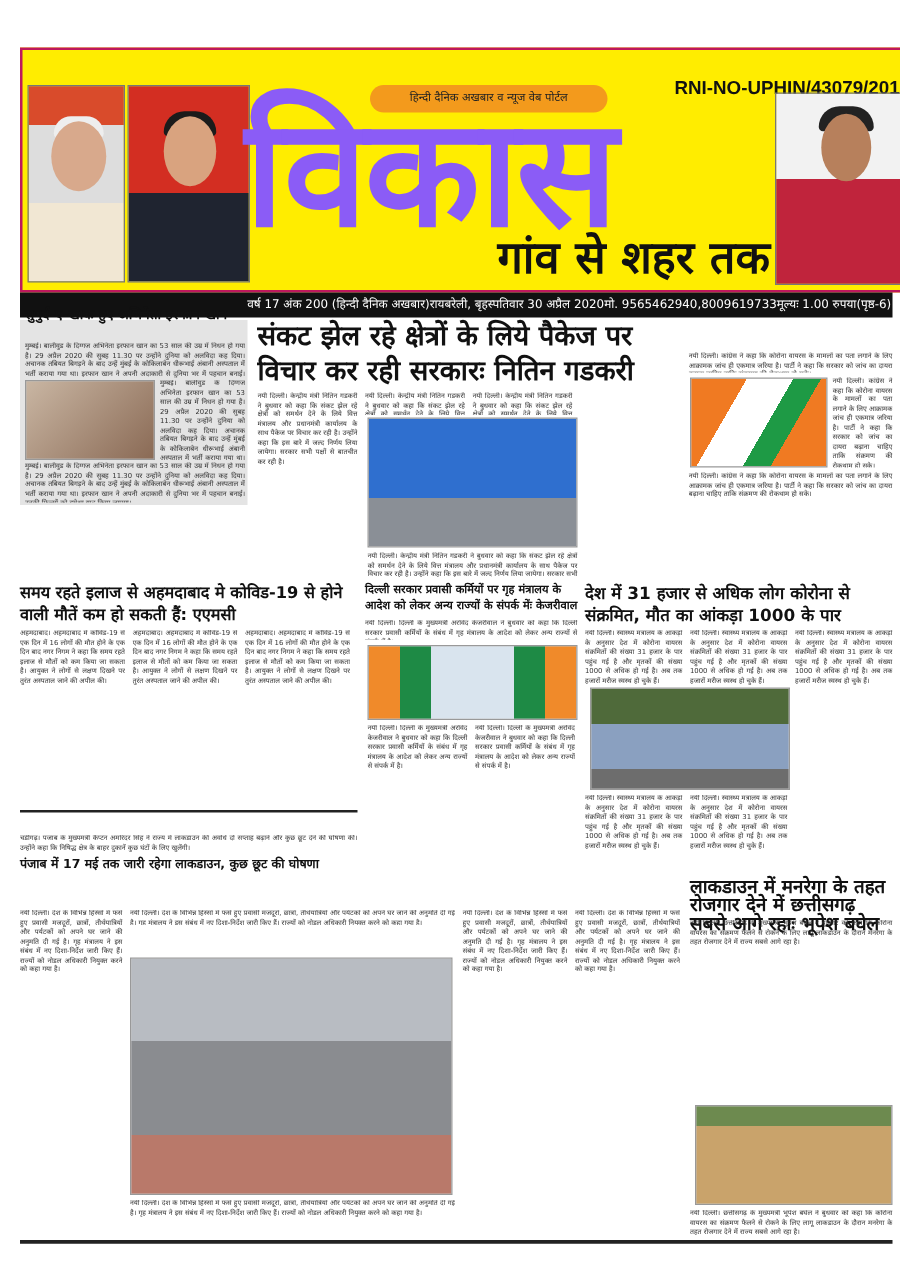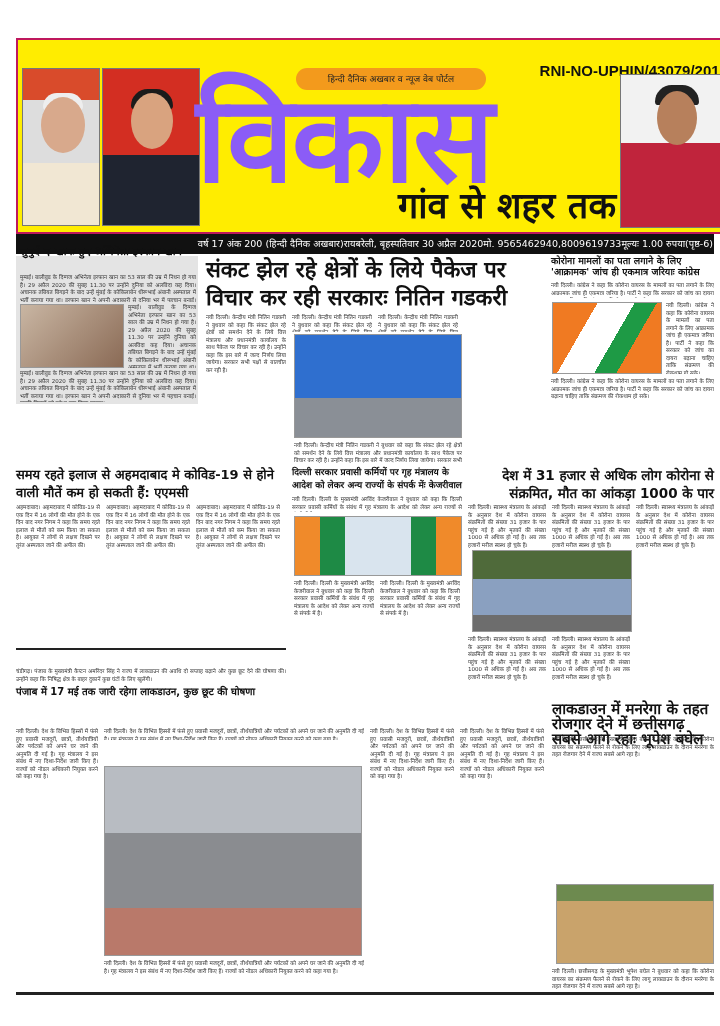--- a/index.html
+++ b/index.html
@@ -68,39 +68,38 @@
   <div class="body" style="left:112px;top:266px;width:68px;height:64px">मुम्बई। बालीवुड के दिग्गज अभिनेता इरफान खान का 53 साल की उम्र में निधन हो गया है। 29 अप्रैल 2020 की सुबह 11.30 पर उन्होंने दुनिया को अलविदा कह दिया। अचानक तबियत बिगड़ने के बाद उन्हें मुंबई के कोकिलाबेन धीरूभाई अंबानी अस्पताल में भर्ती कराया गया था। इरफान खान ने अपनी अदाकारी से दुनिया भर में पहचान बनाई। उनकी फिल्मों को हमेशा याद किया जाएगा।</div>
   <div class="body" style="left:4px;top:332px;width:176px;height:32px">मुम्बई। बालीवुड के दिग्गज अभिनेता इरफान खान का 53 साल की उम्र में निधन हो गया है। 29 अप्रैल 2020 की सुबह 11.30 पर उन्होंने दुनिया को अलविदा कह दिया। अचानक तबियत बिगड़ने के बाद उन्हें मुंबई के कोकिलाबेन धीरूभाई अंबानी अस्पताल में भर्ती कराया गया था। इरफान खान ने अपनी अदाकारी से दुनिया भर में पहचान बनाई। उनकी फिल्मों को हमेशा याद किया जाएगा।</div>
 
   <div class="hl" style="left:190px;top:218px;width:340px;font-size:22px;line-height:28px">संकट झेल रहे क्षेत्रों के लिये पैकेज पर विचार कर रही सरकारः नितिन गडकरी</div>
   <div class="body" style="left:190px;top:276px;width:80px;height:124px">नयी दिल्ली। केन्द्रीय मंत्री नितिन गडकरी ने बुधवार को कहा कि संकट झेल रहे क्षेत्रों को समर्थन देने के लिये वित्त मंत्रालय और प्रधानमंत्री कार्यालय के साथ पैकेज पर विचार कर रही है। उन्होंने कहा कि इस बारे में जल्द निर्णय लिया जायेगा। सरकार सभी पक्षों से बातचीत कर रही है।</div>
   <div class="body" style="left:276px;top:276px;width:80px;height:18px">नयी दिल्ली। केन्द्रीय मंत्री नितिन गडकरी ने बुधवार को कहा कि संकट झेल रहे क्षेत्रों को समर्थन देने के लिये वित्त मंत्रालय और प्रधानमंत्री कार्यालय के साथ पैकेज पर विचार कर रही है। उन्होंने कहा कि इस बारे में जल्द निर्णय लिया जायेगा। सरकार सभी पक्षों से बातचीत कर रही है।</div>
   <div class="body" style="left:362px;top:276px;width:80px;height:18px">नयी दिल्ली। केन्द्रीय मंत्री नितिन गडकरी ने बुधवार को कहा कि संकट झेल रहे क्षेत्रों को समर्थन देने के लिये वित्त मंत्रालय और प्रधानमंत्री कार्यालय के साथ पैकेज पर विचार कर रही है। उन्होंने कहा कि इस बारे में जल्द निर्णय लिया जायेगा। सरकार सभी पक्षों से बातचीत कर रही है।</div>
   <div class="img" style="left:278px;top:296px;width:168px;height:104px;background:linear-gradient(180deg,#2f6fcf 0 62%,#8a8f96 62% 100%)"></div>
   <div class="body" style="left:278px;top:404px;width:168px;height:22px">नयी दिल्ली। केन्द्रीय मंत्री नितिन गडकरी ने बुधवार को कहा कि संकट झेल रहे क्षेत्रों को समर्थन देने के लिये वित्त मंत्रालय और प्रधानमंत्री कार्यालय के साथ पैकेज पर विचार कर रही है। उन्होंने कहा कि इस बारे में जल्द निर्णय लिया जायेगा। सरकार सभी पक्षों से बातचीत कर रही है।</div>
 
-  <div class="hl" style="left:535px;top:218px;width:163px;font-size:9.5px">कोरोना मामलों का पता लगाने के लिए 'आक्रामक' जांच ही एकमात्र जरियाः कांग्रेस</div>
   <div class="body" style="left:535px;top:244px;width:163px;height:16px">नयी दिल्ली। कांग्रेस ने कहा कि कोरोना वायरस के मामलों का पता लगाने के लिए आक्रामक जांच ही एकमात्र जरिया है। पार्टी ने कहा कि सरकार को जांच का दायरा बढ़ाना चाहिए ताकि संक्रमण की रोकथाम हो सके।</div>
   <div class="img" style="left:536px;top:264px;width:110px;height:72px;background:linear-gradient(120deg,#f07a22 0 30%,#fff 30% 55%,#1e9a45 55% 70%,#f07a22 70% 100%)"></div>
   <div class="body" style="left:650px;top:264px;width:48px;height:72px">नयी दिल्ली। कांग्रेस ने कहा कि कोरोना वायरस के मामलों का पता लगाने के लिए आक्रामक जांच ही एकमात्र जरिया है। पार्टी ने कहा कि सरकार को जांच का दायरा बढ़ाना चाहिए ताकि संक्रमण की रोकथाम हो सके।</div>
   <div class="body" style="left:535px;top:340px;width:163px;height:70px">नयी दिल्ली। कांग्रेस ने कहा कि कोरोना वायरस के मामलों का पता लगाने के लिए आक्रामक जांच ही एकमात्र जरिया है। पार्टी ने कहा कि सरकार को जांच का दायरा बढ़ाना चाहिए ताकि संक्रमण की रोकथाम हो सके।</div>
 
   <div class="hl" style="left:0;top:428px;width:270px;font-size:13px;line-height:18px">समय रहते इलाज से अहमदाबाद मे कोविड-19 से होने वाली मौतें कम हो सकती हैं: एएमसी</div>
   <div class="body" style="left:0;top:466px;width:84px;height:140px">अहमदाबाद। अहमदाबाद में कोविड-19 से एक दिन में 16 लोगों की मौत होने के एक दिन बाद नगर निगम ने कहा कि समय रहते इलाज से मौतों को कम किया जा सकता है। आयुक्त ने लोगों से लक्षण दिखने पर तुरंत अस्पताल जाने की अपील की।</div>
   <div class="body" style="left:90px;top:466px;width:84px;height:140px">अहमदाबाद। अहमदाबाद में कोविड-19 से एक दिन में 16 लोगों की मौत होने के एक दिन बाद नगर निगम ने कहा कि समय रहते इलाज से मौतों को कम किया जा सकता है। आयुक्त ने लोगों से लक्षण दिखने पर तुरंत अस्पताल जाने की अपील की।</div>
   <div class="body" style="left:180px;top:466px;width:84px;height:140px">अहमदाबाद। अहमदाबाद में कोविड-19 से एक दिन में 16 लोगों की मौत होने के एक दिन बाद नगर निगम ने कहा कि समय रहते इलाज से मौतों को कम किया जा सकता है। आयुक्त ने लोगों से लक्षण दिखने पर तुरंत अस्पताल जाने की अपील की।</div>
   <div class="rule" style="left:0;top:610px;width:270px;height:2px"></div>
 
   <div class="hl" style="left:276px;top:428px;width:170px;font-size:9px;line-height:13px">दिल्ली सरकार प्रवासी कर्मियों पर गृह मंत्रालय के आदेश को लेकर अन्य राज्यों के संपर्क मेंः केजरीवाल</div>
   <div class="body" style="left:276px;top:458px;width:170px;height:16px">नयी दिल्ली। दिल्ली के मुख्यमंत्री अरविंद केजरीवाल ने बुधवार को कहा कि दिल्ली सरकार प्रवासी कर्मियों के संबंध में गृह मंत्रालय के आदेश को लेकर अन्य राज्यों से संपर्क में है।</div>
   <div class="img" style="left:278px;top:478px;width:168px;height:60px;background:linear-gradient(90deg,#f08a2a 0 15%,#1e8a45 15% 30%,#d9e4ee 30% 70%,#1e8a45 70% 85%,#f08a2a 85% 100%)"></div>
   <div class="body" style="left:278px;top:542px;width:80px;height:200px">नयी दिल्ली। दिल्ली के मुख्यमंत्री अरविंद केजरीवाल ने बुधवार को कहा कि दिल्ली सरकार प्रवासी कर्मियों के संबंध में गृह मंत्रालय के आदेश को लेकर अन्य राज्यों से संपर्क में है।</div>
   <div class="body" style="left:364px;top:542px;width:80px;height:200px">नयी दिल्ली। दिल्ली के मुख्यमंत्री अरविंद केजरीवाल ने बुधवार को कहा कि दिल्ली सरकार प्रवासी कर्मियों के संबंध में गृह मंत्रालय के आदेश को लेकर अन्य राज्यों से संपर्क में है।</div>
 
-  <div class="hl" style="left:452px;top:428px;width:246px;font-size:13.5px;line-height:18px;text-align:right">देश में 31 हजार से अधिक लोग कोरोना से संक्रमित, मौत का आंकड़ा 1000 के पार</div>
+  <div class="hl" style="left:452px;top:428px;width:246px;font-size:13.5px;line-height:18px;text-align:left">देश में 31 हजार से अधिक लोग कोरोना से संक्रमित, मौत का आंकड़ा 1000 के पार</div>
   <div class="body" style="left:452px;top:466px;width:78px;height:44px">नयी दिल्ली। स्वास्थ्य मंत्रालय के आंकड़ों के अनुसार देश में कोरोना वायरस संक्रमितों की संख्या 31 हजार के पार पहुंच गई है और मृतकों की संख्या 1000 से अधिक हो गई है। अब तक हजारों मरीज स्वस्थ हो चुके हैं।</div>
   <div class="body" style="left:536px;top:466px;width:78px;height:44px">नयी दिल्ली। स्वास्थ्य मंत्रालय के आंकड़ों के अनुसार देश में कोरोना वायरस संक्रमितों की संख्या 31 हजार के पार पहुंच गई है और मृतकों की संख्या 1000 से अधिक हो गई है। अब तक हजारों मरीज स्वस्थ हो चुके हैं।</div>
   <div class="body" style="left:620px;top:466px;width:78px;height:270px">नयी दिल्ली। स्वास्थ्य मंत्रालय के आंकड़ों के अनुसार देश में कोरोना वायरस संक्रमितों की संख्या 31 हजार के पार पहुंच गई है और मृतकों की संख्या 1000 से अधिक हो गई है। अब तक हजारों मरीज स्वस्थ हो चुके हैं।</div>
   <div class="img" style="left:456px;top:512px;width:160px;height:82px;background:linear-gradient(180deg,#4f6a3a 0 35%,#8aa0c0 35% 80%,#6d6d6d 80% 100%)"></div>
   <div class="body" style="left:452px;top:598px;width:78px;height:138px">नयी दिल्ली। स्वास्थ्य मंत्रालय के आंकड़ों के अनुसार देश में कोरोना वायरस संक्रमितों की संख्या 31 हजार के पार पहुंच गई है और मृतकों की संख्या 1000 से अधिक हो गई है। अब तक हजारों मरीज स्वस्थ हो चुके हैं।</div>
   <div class="body" style="left:536px;top:598px;width:78px;height:138px">नयी दिल्ली। स्वास्थ्य मंत्रालय के आंकड़ों के अनुसार देश में कोरोना वायरस संक्रमितों की संख्या 31 हजार के पार पहुंच गई है और मृतकों की संख्या 1000 से अधिक हो गई है। अब तक हजारों मरीज स्वस्थ हो चुके हैं।</div>
 
   <div class="hl" style="left:0;top:648px;width:270px;font-size:10px">पंजाब में 17 मई तक जारी रहेगा लाकडाउन, कुछ छूट की घोषणा</div>
   <div class="body" style="left:0;top:630px;width:270px;height:30px">चंडीगढ़। पंजाब के मुख्यमंत्री कैप्टन अमरिंदर सिंह ने राज्य में लाकडाउन की अवधि दो सप्ताह बढ़ाने और कुछ छूट देने की घोषणा की। उन्होंने कहा कि निषिद्ध क्षेत्र के बाहर दुकानें कुछ घंटों के लिए खुलेंगी।</div>
 

